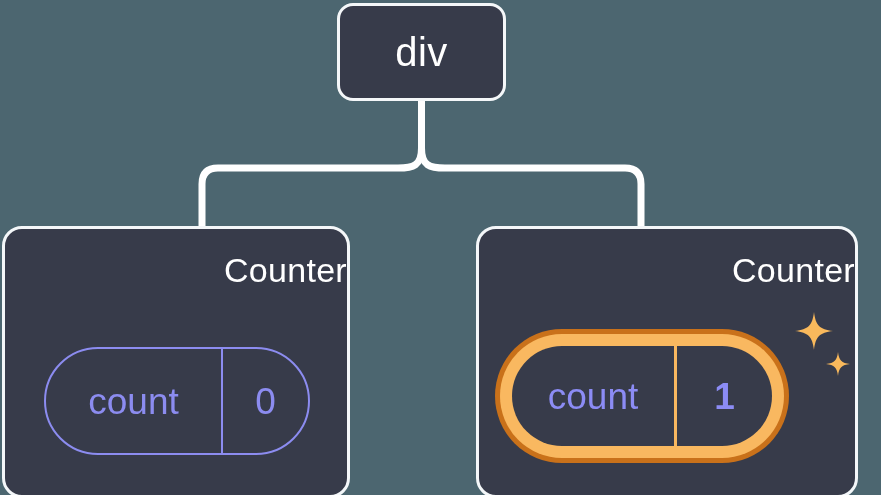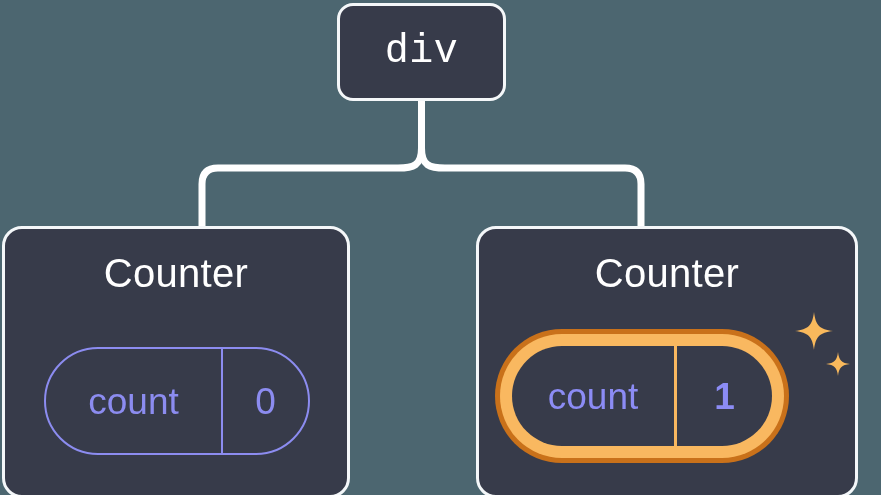--- a/index.html
+++ b/index.html
@@ -37,21 +37,20 @@
 
   .node-root {
     left: 337px;
     top: 3px;
     width: 169px;
     height: 98px;
     border-radius: 16px;
     display: flex;
     align-items: center;
     justify-content: center;
-    font-family: Liberation Mono, monospace;
   }
   .root-label {
     color: #ffffff;
     font-size: 40px;
     font-weight: 400;
     letter-spacing: 0.5px;
     line-height: 1;
   }
 
   .node-child {
@@ -60,23 +59,23 @@
     border-radius: 20px;
   }
   .node-left  { left: 2px;   width: 348px; }
   .node-right { left: 476px; width: 382px; }
 
   .child-title {
     position: absolute;
     top: 24px;
     left: 0;
     right: 0;
-    text-align: center;
+    text-align: right;
     color: #ffffff;
-    font-size: 40px;
+    font-size: 34px;
     font-weight: 400;
     letter-spacing: 0.3px;
     line-height: 1;
   }
 
   
   .pill-wrap {
     position: absolute;
   }
   .pill-wrap-left  { left: 39px;  top: 118px; }

